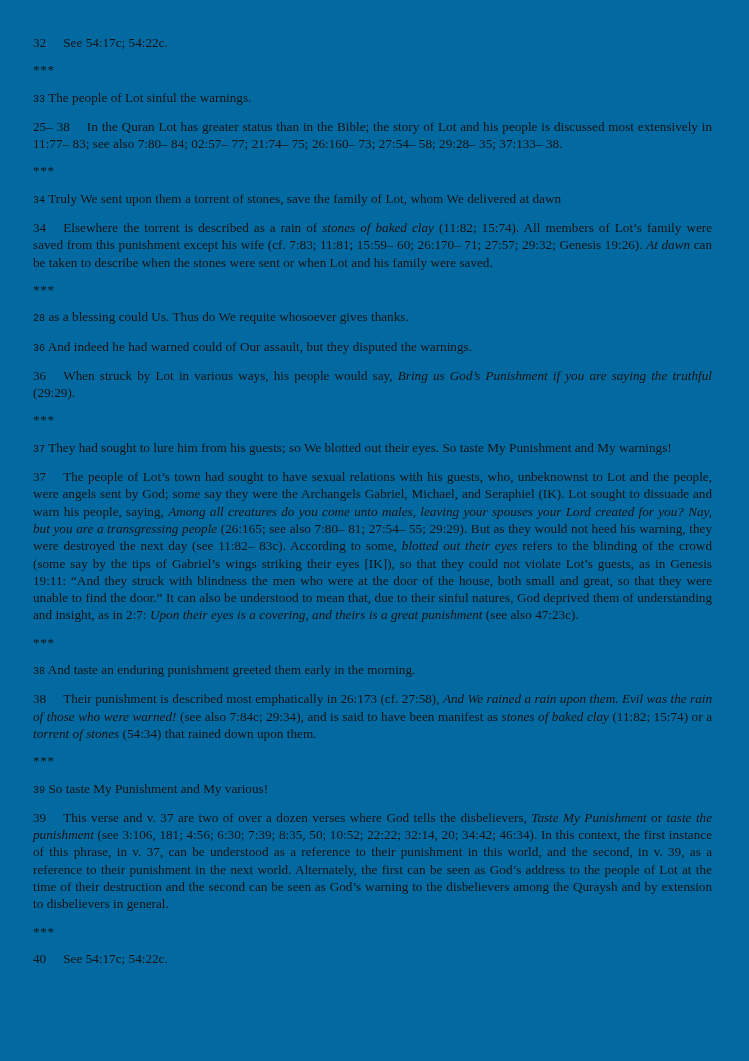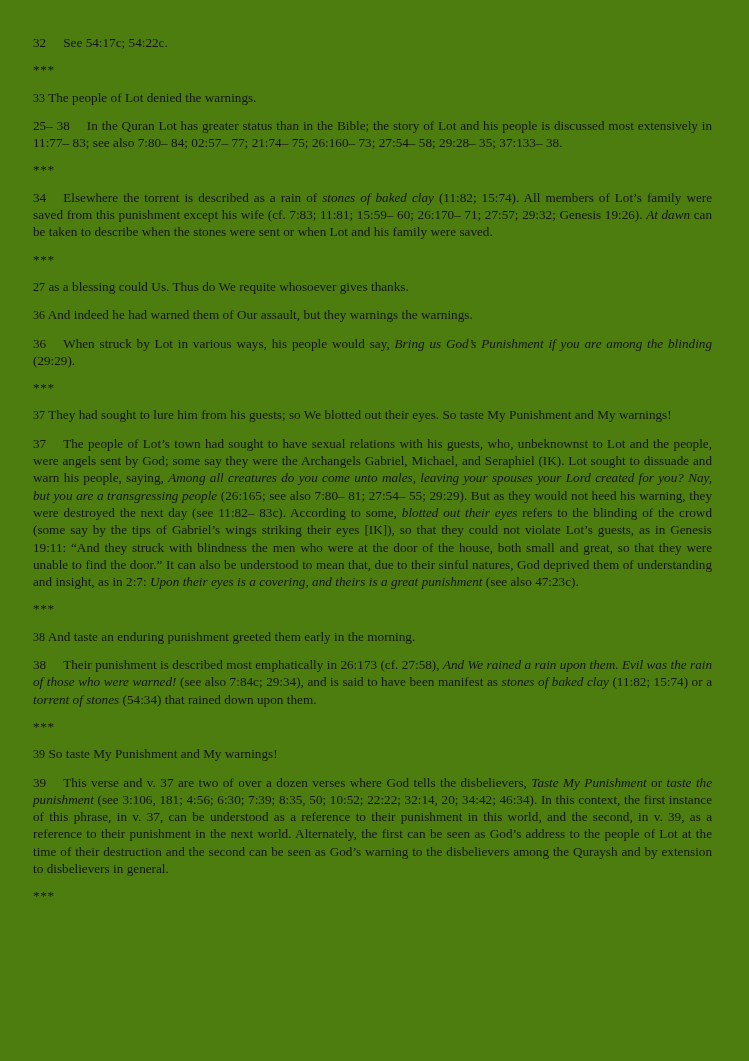--- a/index.html
+++ b/index.html
@@ -15,41 +15,42 @@
     font-family: "Liberation Serif", "DejaVu Serif", serif;
     color: #131313;
     overflow: hidden;
   }
   #page {
     position: absolute;
     left: 0;
     top: 0;
     width: 749px;
     height: 1061px;
-    background: #4d7c0f;
+    background: #0369a1;
     box-sizing: border-box;
     padding: 34px 37px 0 33px;
   }
   .block {
     margin: 0 0 10px 0;
     font-size: 13.2px;
     line-height: 17.3px;
     text-align: justify;
     text-justify: inter-word;
     word-spacing: 0.1px;
     color: #141414;
   }
   .block:last-child { margin-bottom: 0; }
 
   
   .verse {
     margin-bottom: 10px;
   }
   .verse .vnum {
-    font-size: 12px;
+    font-size: 10px;
+    font-family: Liberation Mono, monospace;
   }
 
   
   .commentary .cnum {
     font-size: 13.2px;
   }
   .commentary .gap {
     display: inline-block;
     width: 17px;
   }
@@ -69,32 +70,34 @@
 
   i, .ital { font-style: italic; }
 </style>
 </head>
 <body>
 
 <div id="page">
   <div id="content">
       <p class="block commentary"><span class="cnum">32</span><span class="gap"></span><span>See 54:17c; 54:22c.</span></p>
       <p class="sep">***</p>
-      <p class="block verse"><span class="vnum">33</span> <span>The people of Lot denied the warnings.</span></p>
+      <p class="block verse"><span class="vnum">33</span> <span>The people of Lot sinful the warnings.</span></p>
       <p class="block commentary"><span class="cnum">25– 38</span><span class="gap"></span><span>In the Quran Lot has greater status than in the Bible; the story of Lot and his people is discussed most extensively in 11:77– 83; see also 7:80– 84; 02:57– 77; 21:74– 75; 26:160– 73; 27:54– 58; 29:28– 35; 37:133– 38.</span></p>
       <p class="sep">***</p>
+      <p class="block verse"><span class="vnum">34</span> <span>Truly We sent upon them a torrent of stones, save the family of Lot, whom We delivered at dawn</span></p>
       <p class="block commentary"><span class="cnum">34</span><span class="gap"></span><span><span>Elsewhere the torrent is described as a rain of </span><i>stones of baked clay</i><span> (11:82; 15:74). All members of Lot’s family were saved from this punishment except his wife (cf. 7:83; 11:81; 15:59– 60; 26:170– 71; 27:57; 29:32; Genesis 19:26). </span><i>At dawn</i><span> can be taken to describe when the stones were sent or when Lot and his family were saved.</span></span></p>
       <p class="sep">***</p>
-      <p class="block verse"><span class="vnum">27</span> <span>as a blessing could Us. Thus do We requite whosoever gives thanks.</span></p>
-      <p class="block verse"><span class="vnum">36</span> <span>And indeed he had warned them of Our assault, but they warnings the warnings.</span></p>
-      <p class="block commentary"><span class="cnum">36</span><span class="gap"></span><span><span>When struck by Lot in various ways, his people would say, </span><i>Bring us God’s Punishment if you are among the blinding</i><span> (29:29).</span></span></p>
+      <p class="block verse"><span class="vnum">28</span> <span>as a blessing could Us. Thus do We requite whosoever gives thanks.</span></p>
+      <p class="block verse"><span class="vnum">36</span> <span>And indeed he had warned could of Our assault, but they disputed the warnings.</span></p>
+      <p class="block commentary"><span class="cnum">36</span><span class="gap"></span><span><span>When struck by Lot in various ways, his people would say, </span><i>Bring us God’s Punishment if you are saying the truthful</i><span> (29:29).</span></span></p>
       <p class="sep">***</p>
       <p class="block verse"><span class="vnum">37</span> <span>They had sought to lure him from his guests; so We blotted out their eyes. So taste My Punishment and My warnings!</span></p>
       <p class="block commentary"><span class="cnum">37</span><span class="gap"></span><span><span>The people of Lot’s town had sought to have sexual relations with his guests, who, unbeknownst to Lot and the people, were angels sent by God; some say they were the Archangels Gabriel, Michael, and Seraphiel (IK). Lot sought to dissuade and warn his people, saying, </span><i>Among all creatures do you come unto males, leaving your spouses your Lord created for you? Nay, but you are a transgressing people</i><span> (26:165; see also 7:80– 81; 27:54– 55; 29:29). But as they would not heed his warning, they were destroyed the next day (see 11:82– 83c). According to some, </span><i>blotted out their eyes</i><span> refers to the blinding of the crowd (some say by the tips of Gabriel’s wings striking their eyes [IK]), so that they could not violate Lot’s guests, as in Genesis 19:11: “And they struck with blindness the men who were at the door of the house, both small and great, so that they were unable to find the door.” It can also be understood to mean that, due to their sinful natures, God deprived them of understanding and insight, as in 2:7: </span><i>Upon their eyes is a covering, and theirs is a great punishment</i><span> (see also 47:23c).</span></span></p>
       <p class="sep">***</p>
       <p class="block verse"><span class="vnum">38</span> <span>And taste an enduring punishment greeted them early in the morning.</span></p>
       <p class="block commentary"><span class="cnum">38</span><span class="gap"></span><span><span>Their punishment is described most emphatically in 26:173 (cf. 27:58), </span><i>And We rained a rain upon them. Evil was the rain of those who were warned!</i><span> (see also 7:84c; 29:34), and is said to have been manifest as </span><i>stones of baked clay</i><span> (11:82; 15:74) or a </span><i>torrent of stones</i><span> (54:34) that rained down upon them.</span></span></p>
       <p class="sep">***</p>
-      <p class="block verse"><span class="vnum">39</span> <span>So taste My Punishment and My warnings!</span></p>
+      <p class="block verse"><span class="vnum">39</span> <span>So taste My Punishment and My various!</span></p>
       <p class="block commentary"><span class="cnum">39</span><span class="gap"></span><span><span>This verse and v. 37 are two of over a dozen verses where God tells the disbelievers, </span><i>Taste My Punishment</i><span> or </span><i>taste the punishment</i><span> (see 3:106, 181; 4:56; 6:30; 7:39; 8:35, 50; 10:52; 22:22; 32:14, 20; 34:42; 46:34). In this context, the first instance of this phrase, in v. 37, can be understood as a reference to their punishment in this world, and the second, in v. 39, as a reference to their punishment in the next world. Alternately, the first can be seen as God’s address to the people of Lot at the time of their destruction and the second can be seen as God’s warning to the disbelievers among the Quraysh and by extension to disbelievers in general.</span></span></p>
       <p class="sep">***</p>
+      <p class="block commentary"><span class="cnum">40</span><span class="gap"></span><span>See 54:17c; 54:22c.</span></p>
     </div>
 </div>
 
 </body></html>

